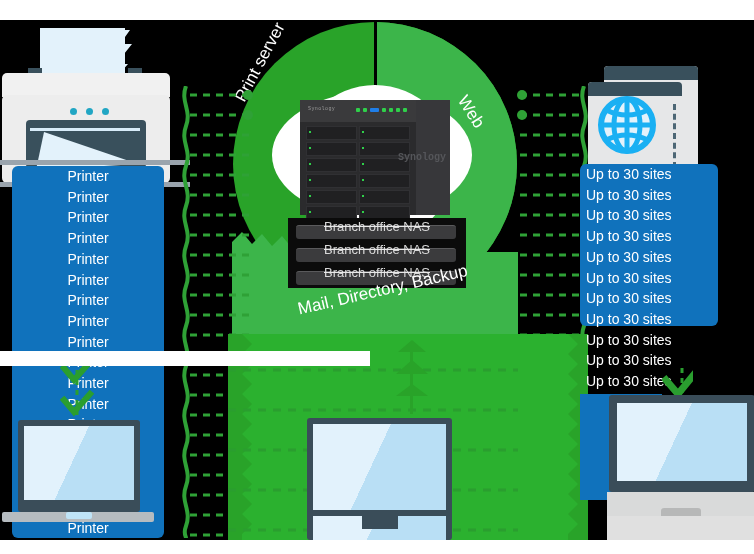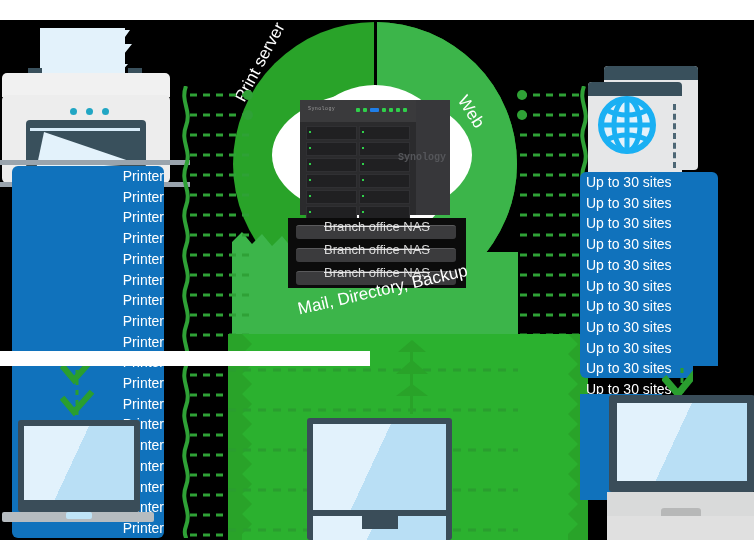--- a/index.html
+++ b/index.html
@@ -59,22 +59,22 @@
   .printer-lines{position:absolute;left:0;width:190px;height:5px;background:#9aa4ad;}
 
   
   .card{position:absolute;background:#e6e7e8;border-radius:4px;}
   .card .bar{position:absolute;left:0;top:0;right:0;height:14px;background:#39505c;border-radius:4px 4px 0 0;}
 
   
   .panel{position:absolute;background:#1072bc;border-radius:6px;}
   .panel .row{color:#ffffff;font-size:14px;line-height:20.7px;padding-left:6px;white-space:nowrap;}
   #panel-printer{left:12px;top:166px;width:152px;height:372px;}
-  #panel-printer .row{text-align:right;padding-left:0;}
-  #panel-sites{left:580px;top:164px;width:138px;height:206px;margin-top:8px;}
+  #panel-printer .row{text-align:center;padding-left:0;}
+  #panel-sites{left:580px;top:164px;width:138px;height:162px;}
 
   
   .laptop-screen{position:absolute;background:#3a4d59;border-radius:3px;}
   .laptop-inner{position:absolute;background:linear-gradient(115deg,#e2f2fc 0%,#e2f2fc 45%,#b9dff5 45%,#b9dff5 100%);}
   .laptop-base{position:absolute;background:#b6bcc0;border-radius:2px;}
   .monitor-neck{position:absolute;background:#d9dada;}
   .monitor-foot{position:absolute;background:#b7b8b8;border-radius:3px;}
 
   
   .glitch-band{position:absolute;background:#ffffff;}

